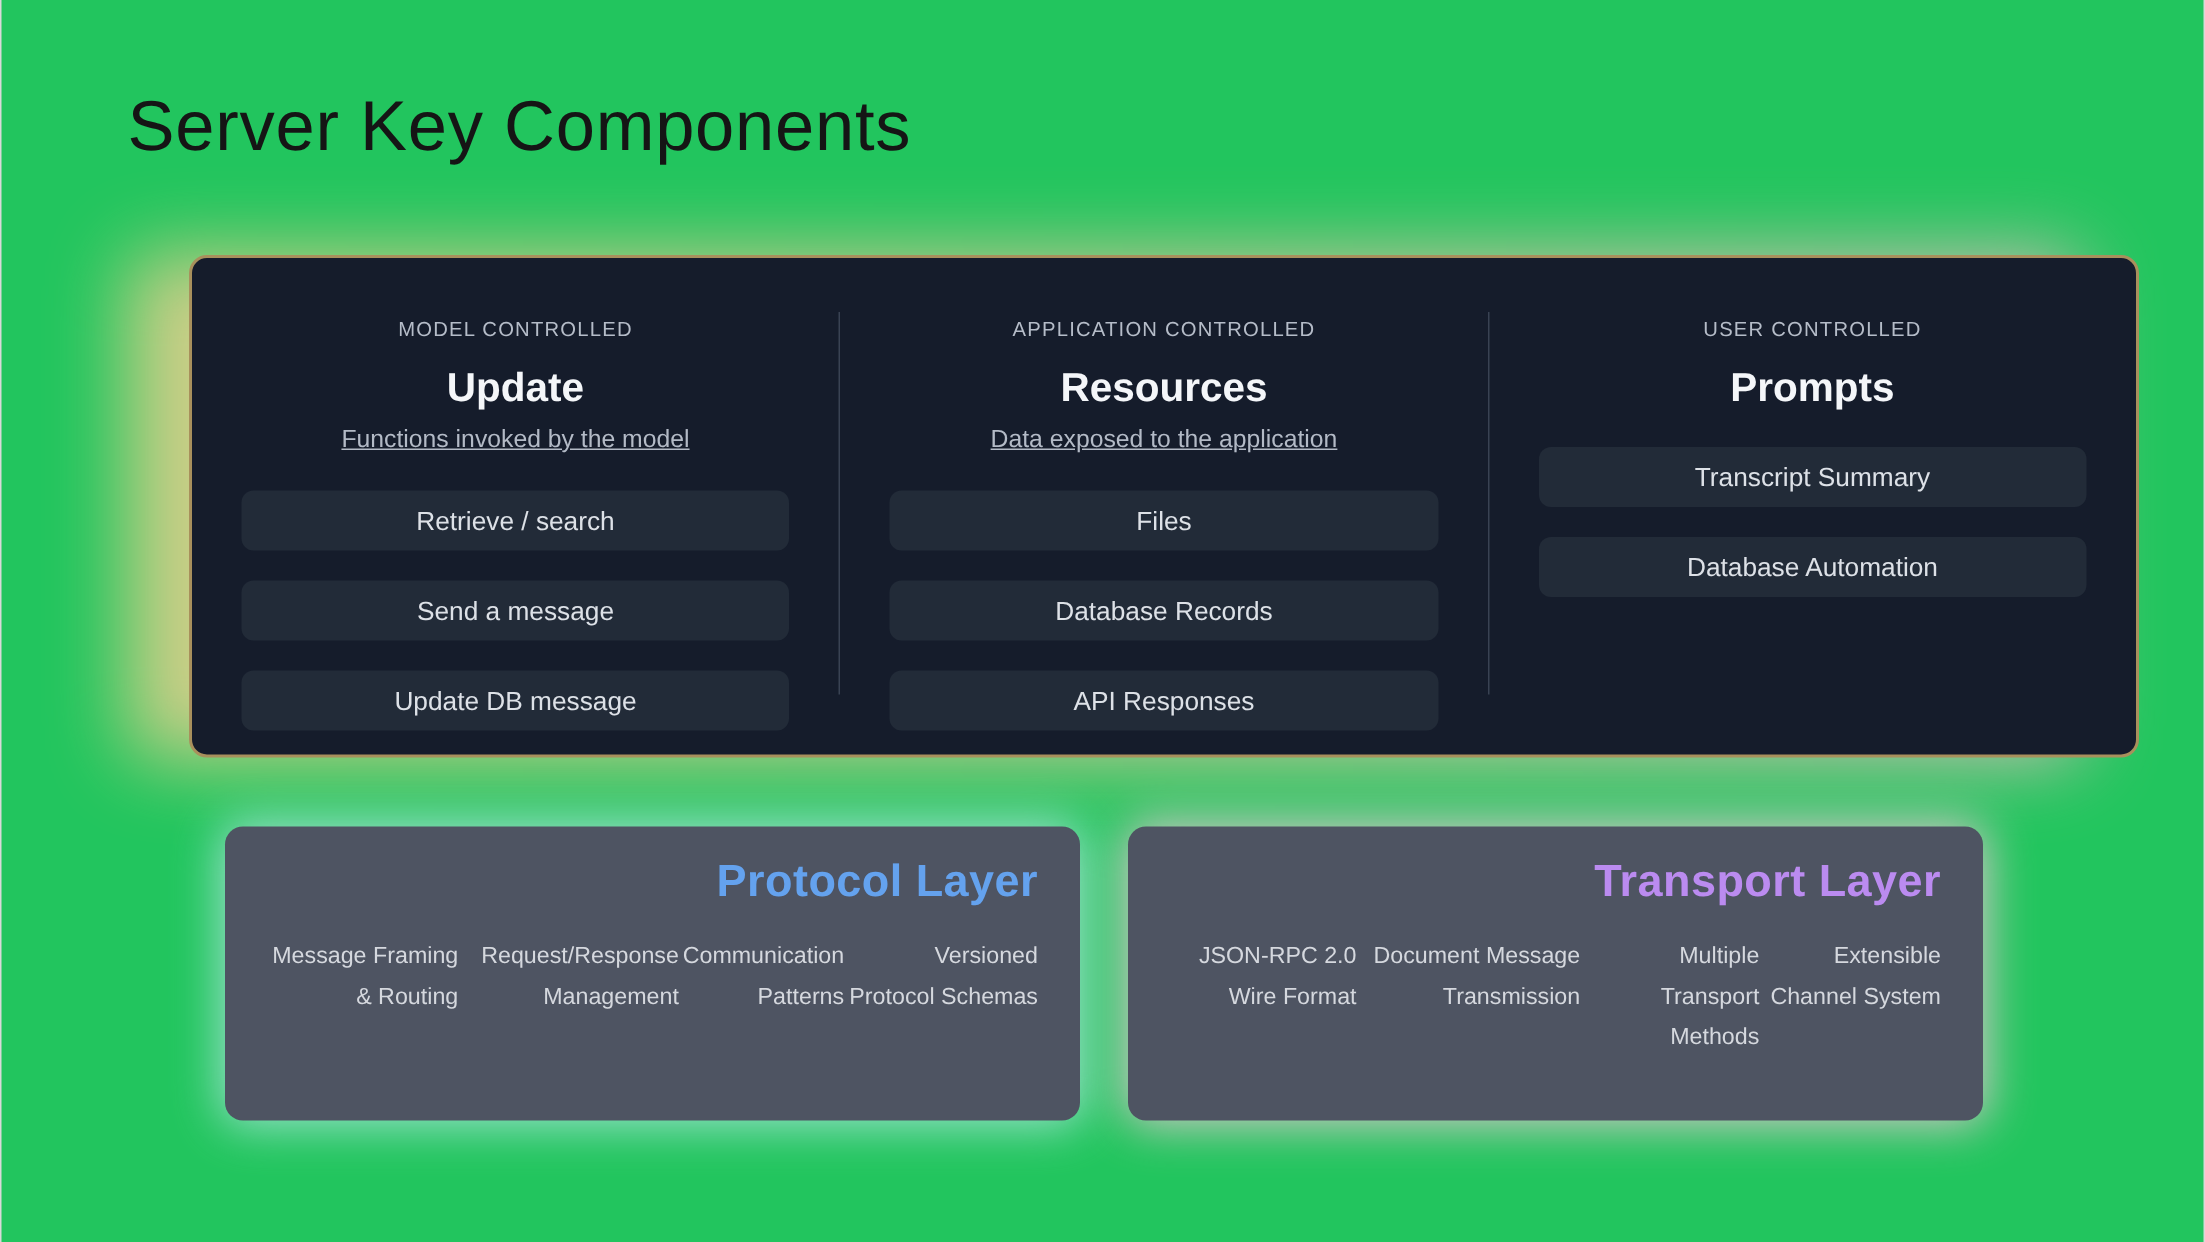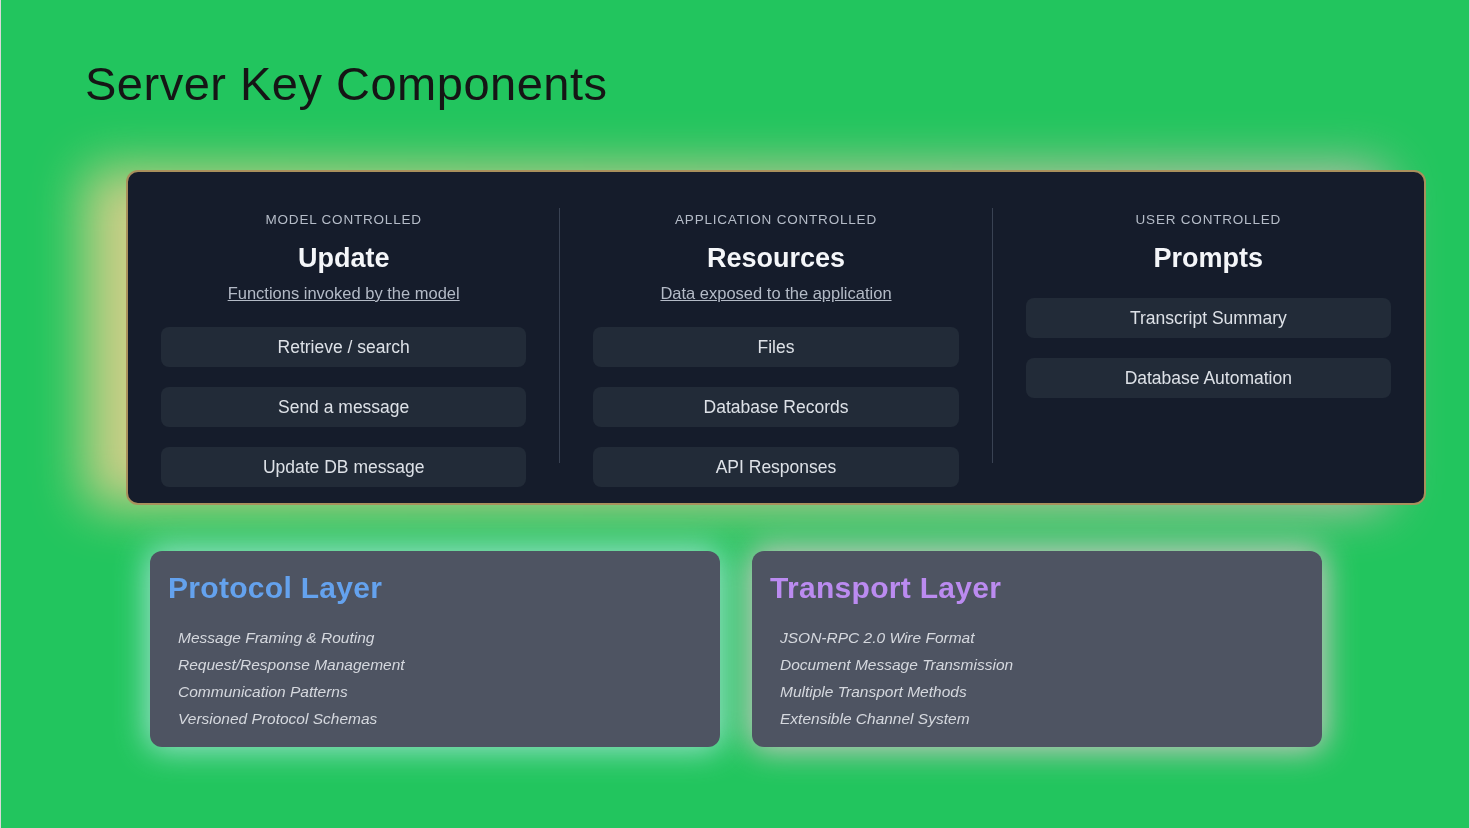--- a/index.html
+++ b/index.html
@@ -20,32 +20,32 @@
   .panel-col + .panel-col{border-left:1px solid #394253;}
   .col-label{font-size:13.5px;letter-spacing:.8px;color:#b5bcc8;margin-top:4px;}
   .col-heading{font-size:27px;font-weight:700;color:#f4f6f9;margin-top:16px;}
   .col-subtitle{font-size:16.5px;color:#b3bac6;margin-top:10px;text-decoration:underline;}
   .col-buttons{width:100%;box-sizing:border-box;padding:0 33px;margin-top:24px;
       display:flex;flex-direction:column;gap:20px;}
   .pill{height:40px;background:var(--pill-bg,#222b38);border-radius:8px;color:#dde1e7;
       font-size:17.5px;display:flex;align-items:center;justify-content:center;}
 
   
-  .card-wrap{position:absolute;top:551px;width:570px;height:196px;}
+  .card-wrap{position:absolute;top:551px;width:570px;height:196px;text-align:right;}
   .card-wrap.protocol{left:149px;}
   .card-wrap.transport{left:751px;}
   .card-wrap::before{content:"";position:absolute;inset:-3px;border-radius:15px;filter:blur(16px);opacity:.85;}
   .card-wrap.protocol::before{background:var(--glow-protocol,#b5e6e3);}
   .card-wrap.transport::before{background:var(--glow-transport,#f5c6da);}
   .card{position:relative;z-index:1;width:100%;height:100%;box-sizing:border-box;
       background:var(--card-bg,#4e5462);border-radius:12px;padding:20px 28px 0 18px;}
   .card-title{font-size:30px;font-weight:800;letter-spacing:.3px;}
   .card-wrap.protocol .card-title{color:var(--accent-protocol,#64a2ee);}
   .card-wrap.transport .card-title{color:var(--accent-transport,#bb8bf0);}
-  .card-list{margin-top:19px;padding-left:10px;display:flex;flex-direction:column;font-style:italic;}
+  .card-list{margin-top:19px;padding-left:10px;display:flex;}
   .card-list-item{font-size:15.5px;line-height:27px;color:#d5d8de;}
 </style>
 </head>
 <body>
 
 <div class="slide">
 
   <div class="page-title">Server Key Components</div>
 
   <div class="panel-wrap">

